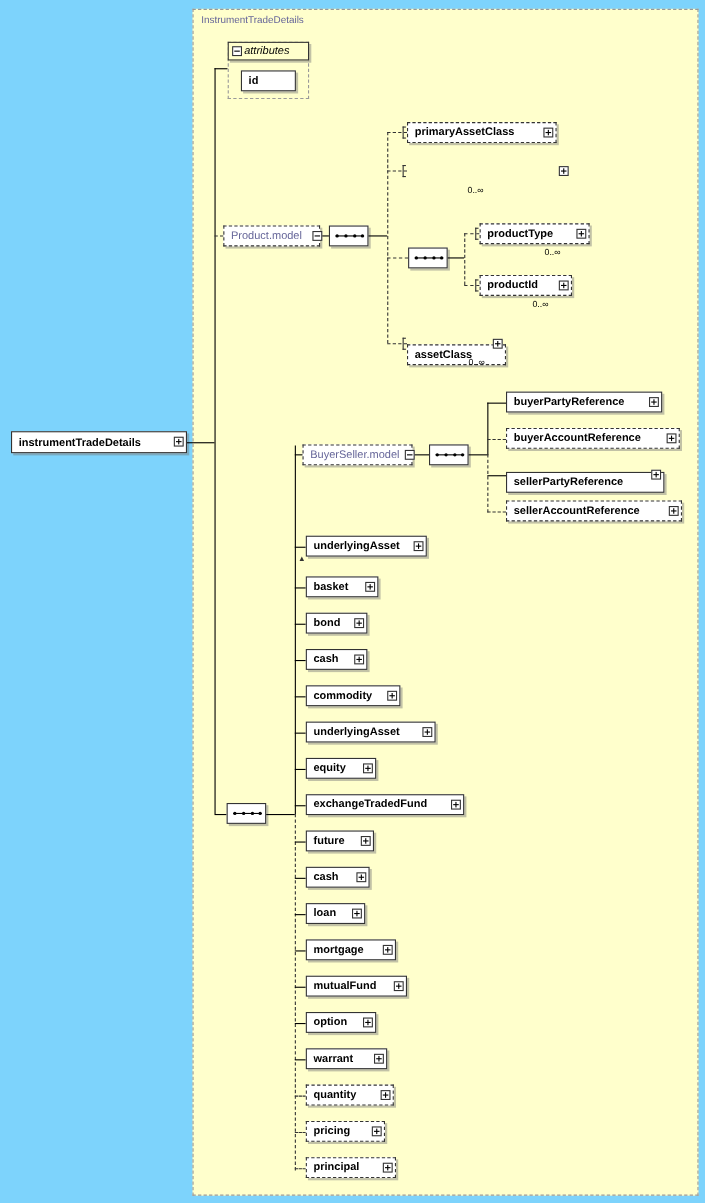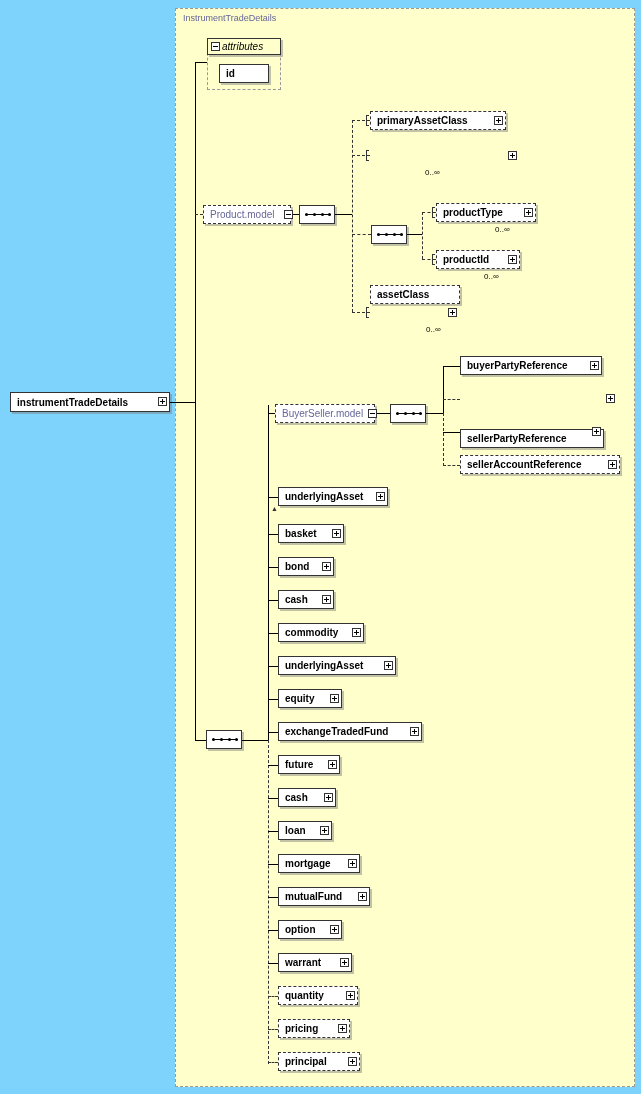--- a/index.html
+++ b/index.html
@@ -187,21 +187,21 @@
 
   <div class="dl h" style="left:422px;top:259px;width:14px;"></div>
   <div class="node bold dashed" style="left:436px;top:250px;width:84px;height:19px;">
     <span>productId</span>
   </div>
   <div class="stack" style="left:432px;top:254px;"></div>
   <div class="plus" style="left:508px;top:255px;"></div>
   <div class="occ" style="left:484px;top:272px;">0..∞</div>
 
   <div class="dl h" style="left:352px;top:312px;width:18px;"></div>
-  <div class="node bold dashed" style="left:370px;top:285px;width:90px;height:19px;">
+  <div class="node bold dashed" style="left:370px;top:313px;width:90px;height:19px;">
     <span>assetClass</span>
   </div>
   <div class="stack" style="left:366px;top:307px;"></div>
   <div class="plus" style="left:448px;top:308px;"></div>
   <div class="occ" style="left:426px;top:325px;">0..∞</div>
 
   <div class="seq" style="left:206px;top:730px;">
     <div class="bar"></div>
     <div class="dots">
       <i style="left:0px;"></i>
@@ -236,20 +236,23 @@
   <div class="ln v" style="left:443px;top:366px;height:48px;"></div>
   <div class="dl v" style="left:443px;top:413px;height:53px;"></div>
 
   <div class="ln h" style="left:443px;top:366px;width:17px;"></div>
   <div class="node bold" style="left:460px;top:356px;width:142px;height:19px;">
     <span>buyerPartyReference</span>
   </div>
   <div class="plus" style="left:590px;top:361px;"></div>
 
   <div class="dl h" style="left:443px;top:399px;width:17px;"></div>
+  <div class="node bold dashed" style="left:460px;top:389px;width:158px;height:19px;">
+    <span>buyerAccountReference</span>
+  </div>
   <div class="plus" style="left:606px;top:394px;"></div>
 
   <div class="ln h" style="left:443px;top:432px;width:17px;"></div>
   <div class="node bold" style="left:460px;top:429px;width:144px;height:19px;">
     <span>sellerPartyReference</span>
   </div>
   <div class="plus" style="left:592px;top:427px;"></div>
 
   <div class="dl h" style="left:443px;top:465px;width:17px;"></div>
   <div class="node bold dashed" style="left:460px;top:455px;width:160px;height:19px;">

